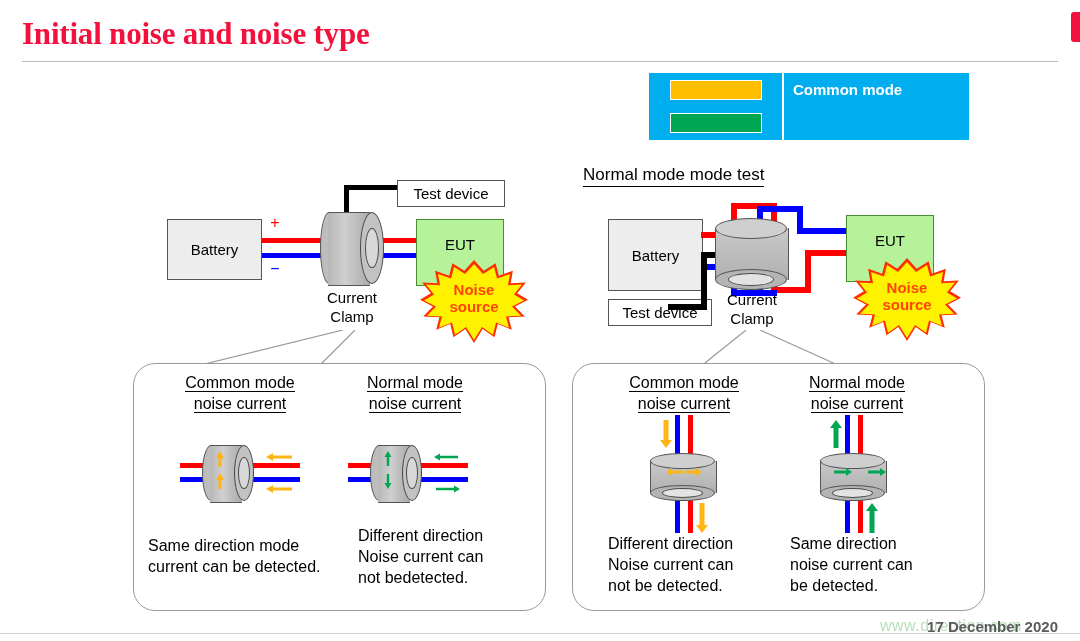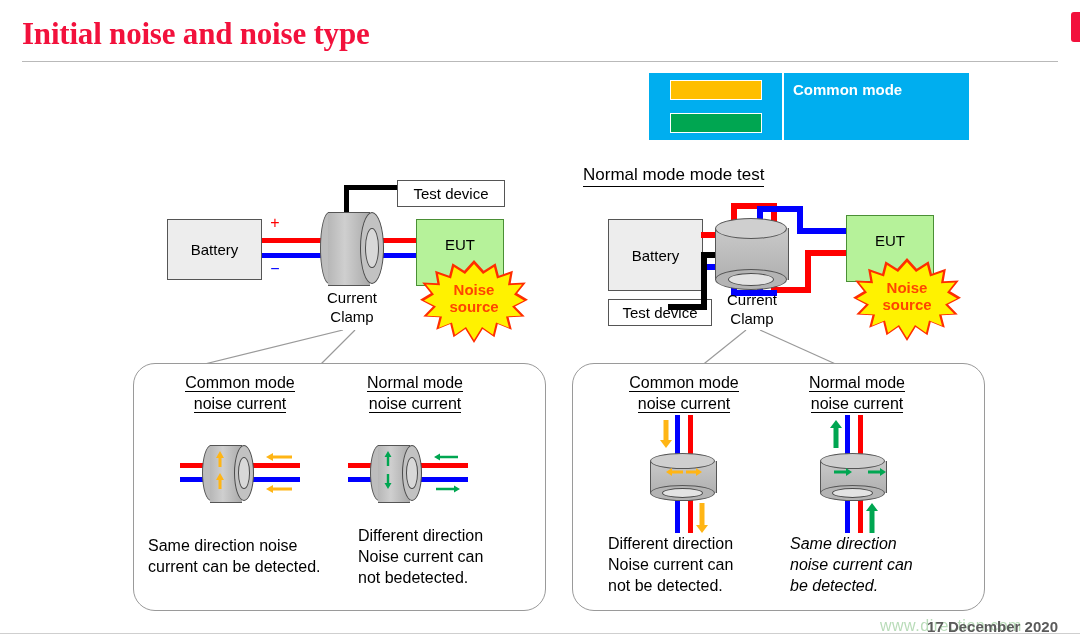--- a/index.html
+++ b/index.html
@@ -302,21 +302,21 @@
       <g fill="#00A651">
         <polygon points="40,14 36.5,20 38.8,20 38.8,29 41.2,29 41.2,20 43.5,20"></polygon>
         <polygon points="40,52 36.5,46 38.8,46 38.8,37 41.2,37 41.2,46 43.5,46"></polygon>
         <polygon points="86,20 92,16.5 92,18.8 110,18.8 110,21.2 92,21.2 92,23.5"></polygon>
         <polygon points="112,52 106,48.5 106,50.8 88,50.8 88,53.2 106,53.2 106,55.5"></polygon>
       </g>
     </svg>
   </div>
 
   <div class="co-text" style="left:148px;top:535px;width:196px;">
-    <span>Same direction noise</span><br>
+    <span>Same direction mode</span><br>
     <span>current can be detected.</span>
   </div>
   <div class="co-text" style="left:358px;top:525px;width:185px;">
     <span>Different direction</span><br>
     <span>Noise current can</span><br>
     <span>not bedetected.</span>
   </div>
 
   <div class="panel-head" id="head-right">Normal mode mode test</div>
 
@@ -425,21 +425,21 @@
         <polygon points="86,57 80,53 80,55.6 68,55.6 68,58.4 80,58.4 80,61"></polygon>
       </g>
     </svg>
   </div>
 
   <div class="co-text" style="left:608px;top:533px;width:185px;">
     <span>Different direction</span><br>
     <span>Noise current can</span><br>
     <span>not be detected.</span>
   </div>
-  <div class="co-text" style="left:790px;top:533px;width:190px;font-style:italic;">
+  <div class="co-text" style="left:790px;top:533px;width:190px;">
     <span>Same direction</span><br>
     <span>noise current can</span><br>
     <span>be detected.</span>
   </div>
 
   <div class="watermark">www.direction.com</div>
   <div class="datestamp">17 December 2020</div>
   <div class="footer-line"></div>
 
 </div>

